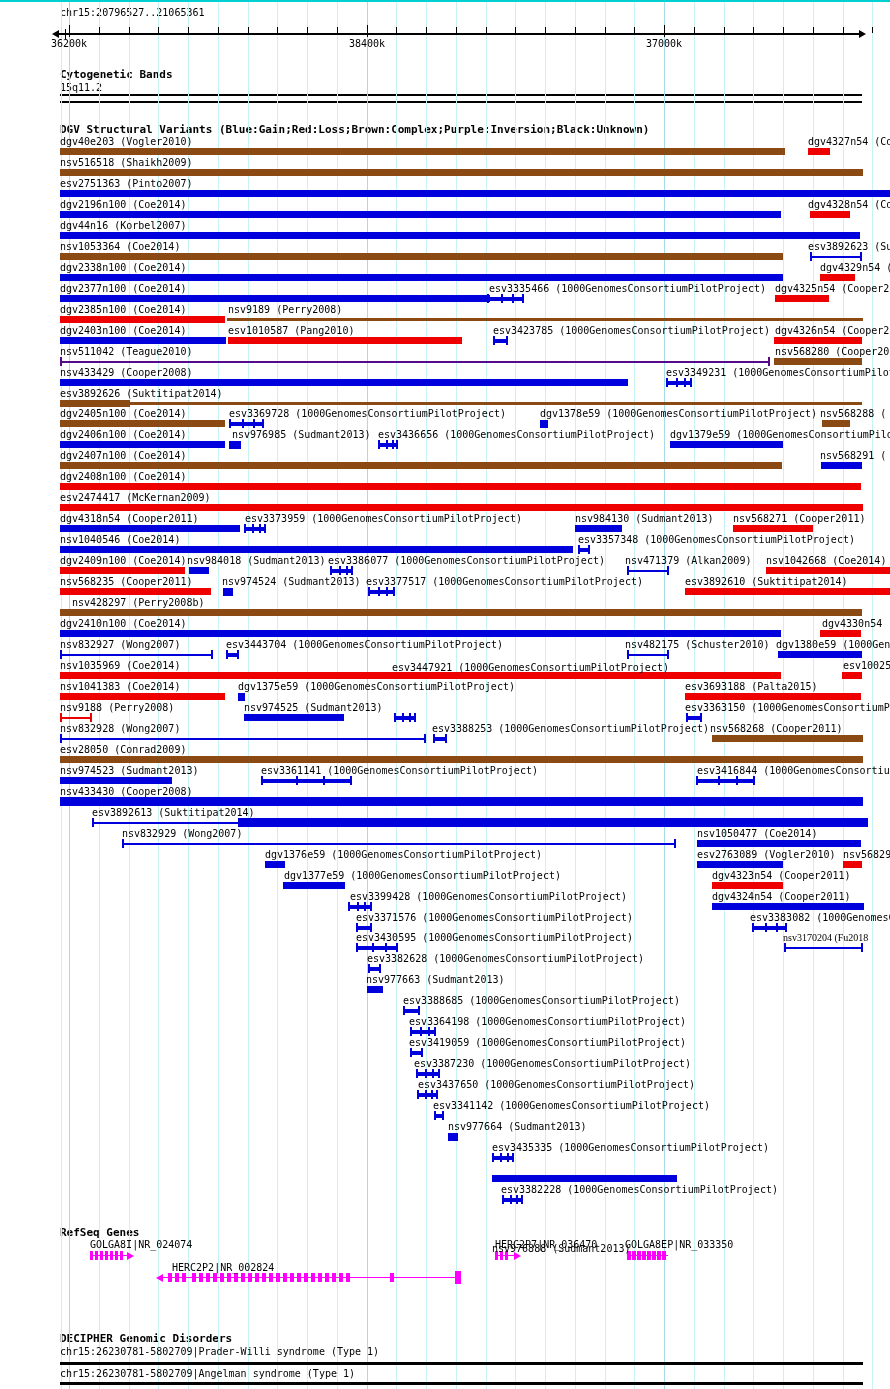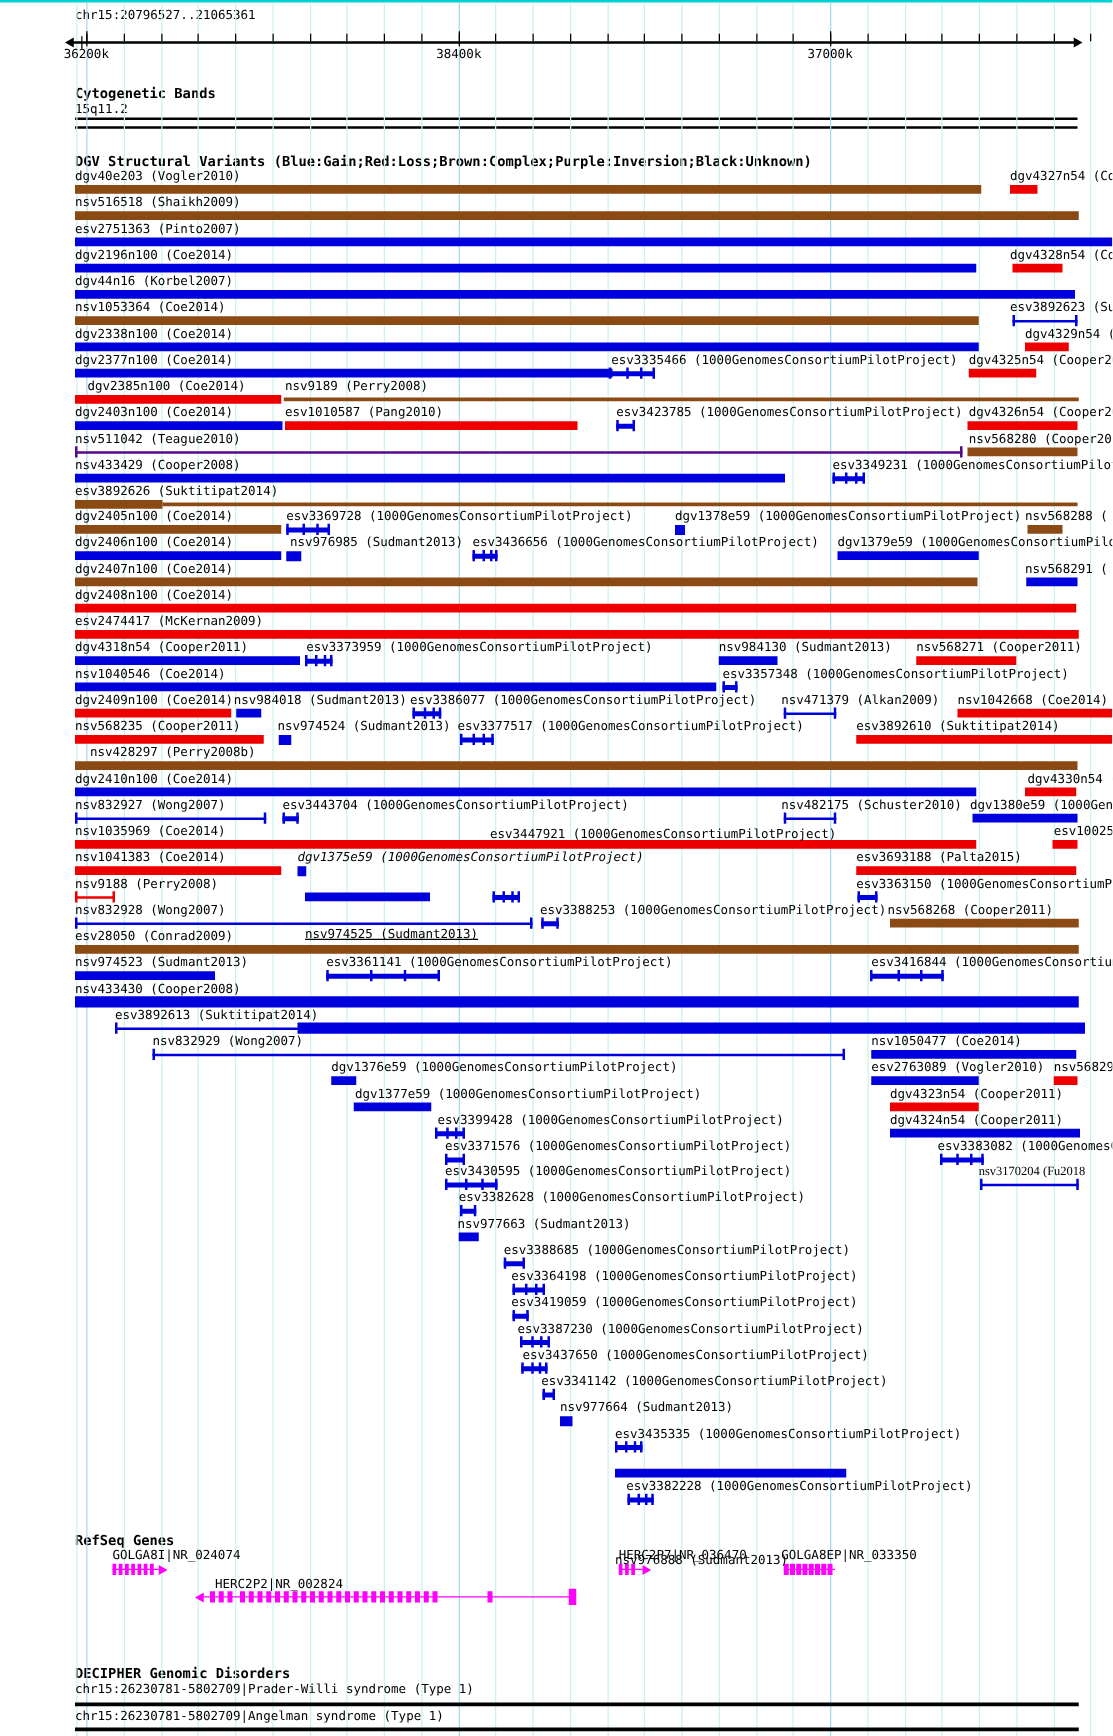--- a/index.html
+++ b/index.html
@@ -125,21 +125,21 @@
     <div class="lbl" style="left: 60px; top: 281px; z-index: 3;">dgv2377n100 (Coe2014)</div>
     <div class="bar" style="left: 60px; top: 293px; width: 430px; height: 7px; background: rgb(0, 0, 221); z-index: 2;"></div>
     <div class="lbl" style="left: 489px; top: 281px; z-index: 3;">esv3335466 (1000GenomesConsortiumPilotProject)</div>
     <div class="bar" style="left: 487px; top: 295px; width: 37px; height: 4px; background: rgb(0, 0, 221); z-index: 2;"></div>
     <div class="bar" style="left: 487px; top: 292px; width: 2px; height: 9px; background: rgb(0, 0, 221); z-index: 2;"></div>
     <div class="bar" style="left: 522px; top: 292px; width: 2px; height: 9px; background: rgb(0, 0, 221); z-index: 2;"></div>
     <div class="bar" style="left: 501px; top: 292px; width: 2px; height: 9px; background: rgb(0, 0, 221); z-index: 2;"></div>
     <div class="bar" style="left: 512px; top: 292px; width: 2px; height: 9px; background: rgb(0, 0, 221); z-index: 2;"></div>
     <div class="lbl" style="left: 775px; top: 281px; z-index: 3;">dgv4325n54 (Cooper20</div>
     <div class="bar" style="left: 775px; top: 293px; width: 54px; height: 7px; background: rgb(238, 0, 0); z-index: 2;"></div>
-    <div class="lbl" style="left: 60px; top: 302px; z-index: 3; margin-left: 10px;">dgv2385n100 (Coe2014)</div>
+    <div class="lbl" style="left: 60px; top: 302px; z-index: 3;">dgv2385n100 (Coe2014)</div>
     <div class="bar" style="left: 60px; top: 314px; width: 165px; height: 7px; background: rgb(238, 0, 0); z-index: 2;"></div>
     <div class="lbl" style="left: 228px; top: 302px; z-index: 3;">nsv9189 (Perry2008)</div>
     <div class="bar" style="left: 227px; top: 316px; width: 636px; height: 3px; background: rgb(139, 74, 20); z-index: 2;"></div>
     <div class="lbl" style="left: 60px; top: 323px; z-index: 3;">dgv2403n100 (Coe2014)</div>
     <div class="bar" style="left: 60px; top: 335px; width: 166px; height: 7px; background: rgb(0, 0, 221); z-index: 2;"></div>
     <div class="lbl" style="left: 228px; top: 323px; z-index: 3;">esv1010587 (Pang2010)</div>
     <div class="bar" style="left: 228px; top: 335px; width: 234px; height: 7px; background: rgb(238, 0, 0); z-index: 2;"></div>
     <div class="lbl" style="left: 493px; top: 323px; z-index: 3;">esv3423785 (1000GenomesConsortiumPilotProject)</div>
     <div class="bar" style="left: 493px; top: 337px; width: 15px; height: 4px; background: rgb(0, 0, 221); z-index: 2;"></div>
     <div class="bar" style="left: 493px; top: 334px; width: 2px; height: 9px; background: rgb(0, 0, 221); z-index: 2;"></div>
@@ -260,29 +260,29 @@
     <div class="bar" style="left: 627px; top: 648px; width: 2px; height: 9px; background: rgb(0, 0, 221); z-index: 2;"></div>
     <div class="bar" style="left: 667px; top: 648px; width: 2px; height: 9px; background: rgb(0, 0, 221); z-index: 2;"></div>
     <div class="lbl" style="left: 776px; top: 637px; z-index: 3;">dgv1380e59 (1000Gen</div>
     <div class="bar" style="left: 778px; top: 649px; width: 84px; height: 7px; background: rgb(0, 0, 221); z-index: 2;"></div>
     <div class="lbl" style="left: 60px; top: 658px; z-index: 3;">nsv1035969 (Coe2014)</div>
     <div class="bar" style="left: 60px; top: 670px; width: 721px; height: 7px; background: rgb(238, 0, 0); z-index: 2;"></div>
     <div class="lbl" style="left: 843px; top: 658px; z-index: 3;">esv10025</div>
     <div class="bar" style="left: 842px; top: 670px; width: 20px; height: 7px; background: rgb(238, 0, 0); z-index: 2;"></div>
     <div class="lbl" style="left: 60px; top: 679px; z-index: 3;">nsv1041383 (Coe2014)</div>
     <div class="bar" style="left: 60px; top: 691px; width: 165px; height: 7px; background: rgb(238, 0, 0); z-index: 2;"></div>
-    <div class="lbl" style="left: 238px; top: 679px; z-index: 3; font-style: italic;">dgv1375e59 (1000GenomesConsortiumPilotProject)</div>
+    <div class="lbl" style="left: 238px; top: 679px; z-index: 3;">dgv1375e59 (1000GenomesConsortiumPilotProject)</div>
     <div class="bar" style="left: 238px; top: 691px; width: 7px; height: 8px; background: rgb(0, 0, 221); z-index: 2;"></div>
     <div class="lbl" style="left: 685px; top: 679px; z-index: 3;">esv3693188 (Palta2015)</div>
     <div class="bar" style="left: 685px; top: 691px; width: 176px; height: 7px; background: rgb(238, 0, 0); z-index: 2;"></div>
     <div class="lbl" style="left: 60px; top: 700px; z-index: 3;">nsv9188 (Perry2008)</div>
     <div class="bar" style="left: 60px; top: 715px; width: 32px; height: 2px; background: rgb(238, 0, 0); z-index: 2;"></div>
     <div class="bar" style="left: 60px; top: 711px; width: 2px; height: 9px; background: rgb(238, 0, 0); z-index: 2;"></div>
     <div class="bar" style="left: 90px; top: 711px; width: 2px; height: 9px; background: rgb(238, 0, 0); z-index: 2;"></div>
-    <div class="lbl" style="left: 244px; top: 740px; z-index: 3; text-decoration: underline;">nsv974525 (Sudmant2013)</div>
+    <div class="lbl" style="left: 244px; top: 700px; z-index: 3;">nsv974525 (Sudmant2013)</div>
     <div class="bar" style="left: 244px; top: 712px; width: 100px; height: 7px; background: rgb(0, 0, 221); z-index: 2;"></div>
     <div class="lbl" style="left: 392px; top: 660px; z-index: 3;">esv3447921 (1000GenomesConsortiumPilotProject)</div>
     <div class="bar" style="left: 394px; top: 714px; width: 22px; height: 4px; background: rgb(0, 0, 221); z-index: 2;"></div>
     <div class="bar" style="left: 394px; top: 711px; width: 2px; height: 9px; background: rgb(0, 0, 221); z-index: 2;"></div>
     <div class="bar" style="left: 414px; top: 711px; width: 2px; height: 9px; background: rgb(0, 0, 221); z-index: 2;"></div>
     <div class="bar" style="left: 402px; top: 711px; width: 2px; height: 9px; background: rgb(0, 0, 221); z-index: 2;"></div>
     <div class="bar" style="left: 409px; top: 711px; width: 2px; height: 9px; background: rgb(0, 0, 221); z-index: 2;"></div>
     <div class="lbl" style="left: 685px; top: 700px; z-index: 3;">esv3363150 (1000GenomesConsortiumP</div>
     <div class="bar" style="left: 686px; top: 714px; width: 16px; height: 4px; background: rgb(0, 0, 221); z-index: 2;"></div>
     <div class="bar" style="left: 686px; top: 711px; width: 2px; height: 9px; background: rgb(0, 0, 221); z-index: 2;"></div>

